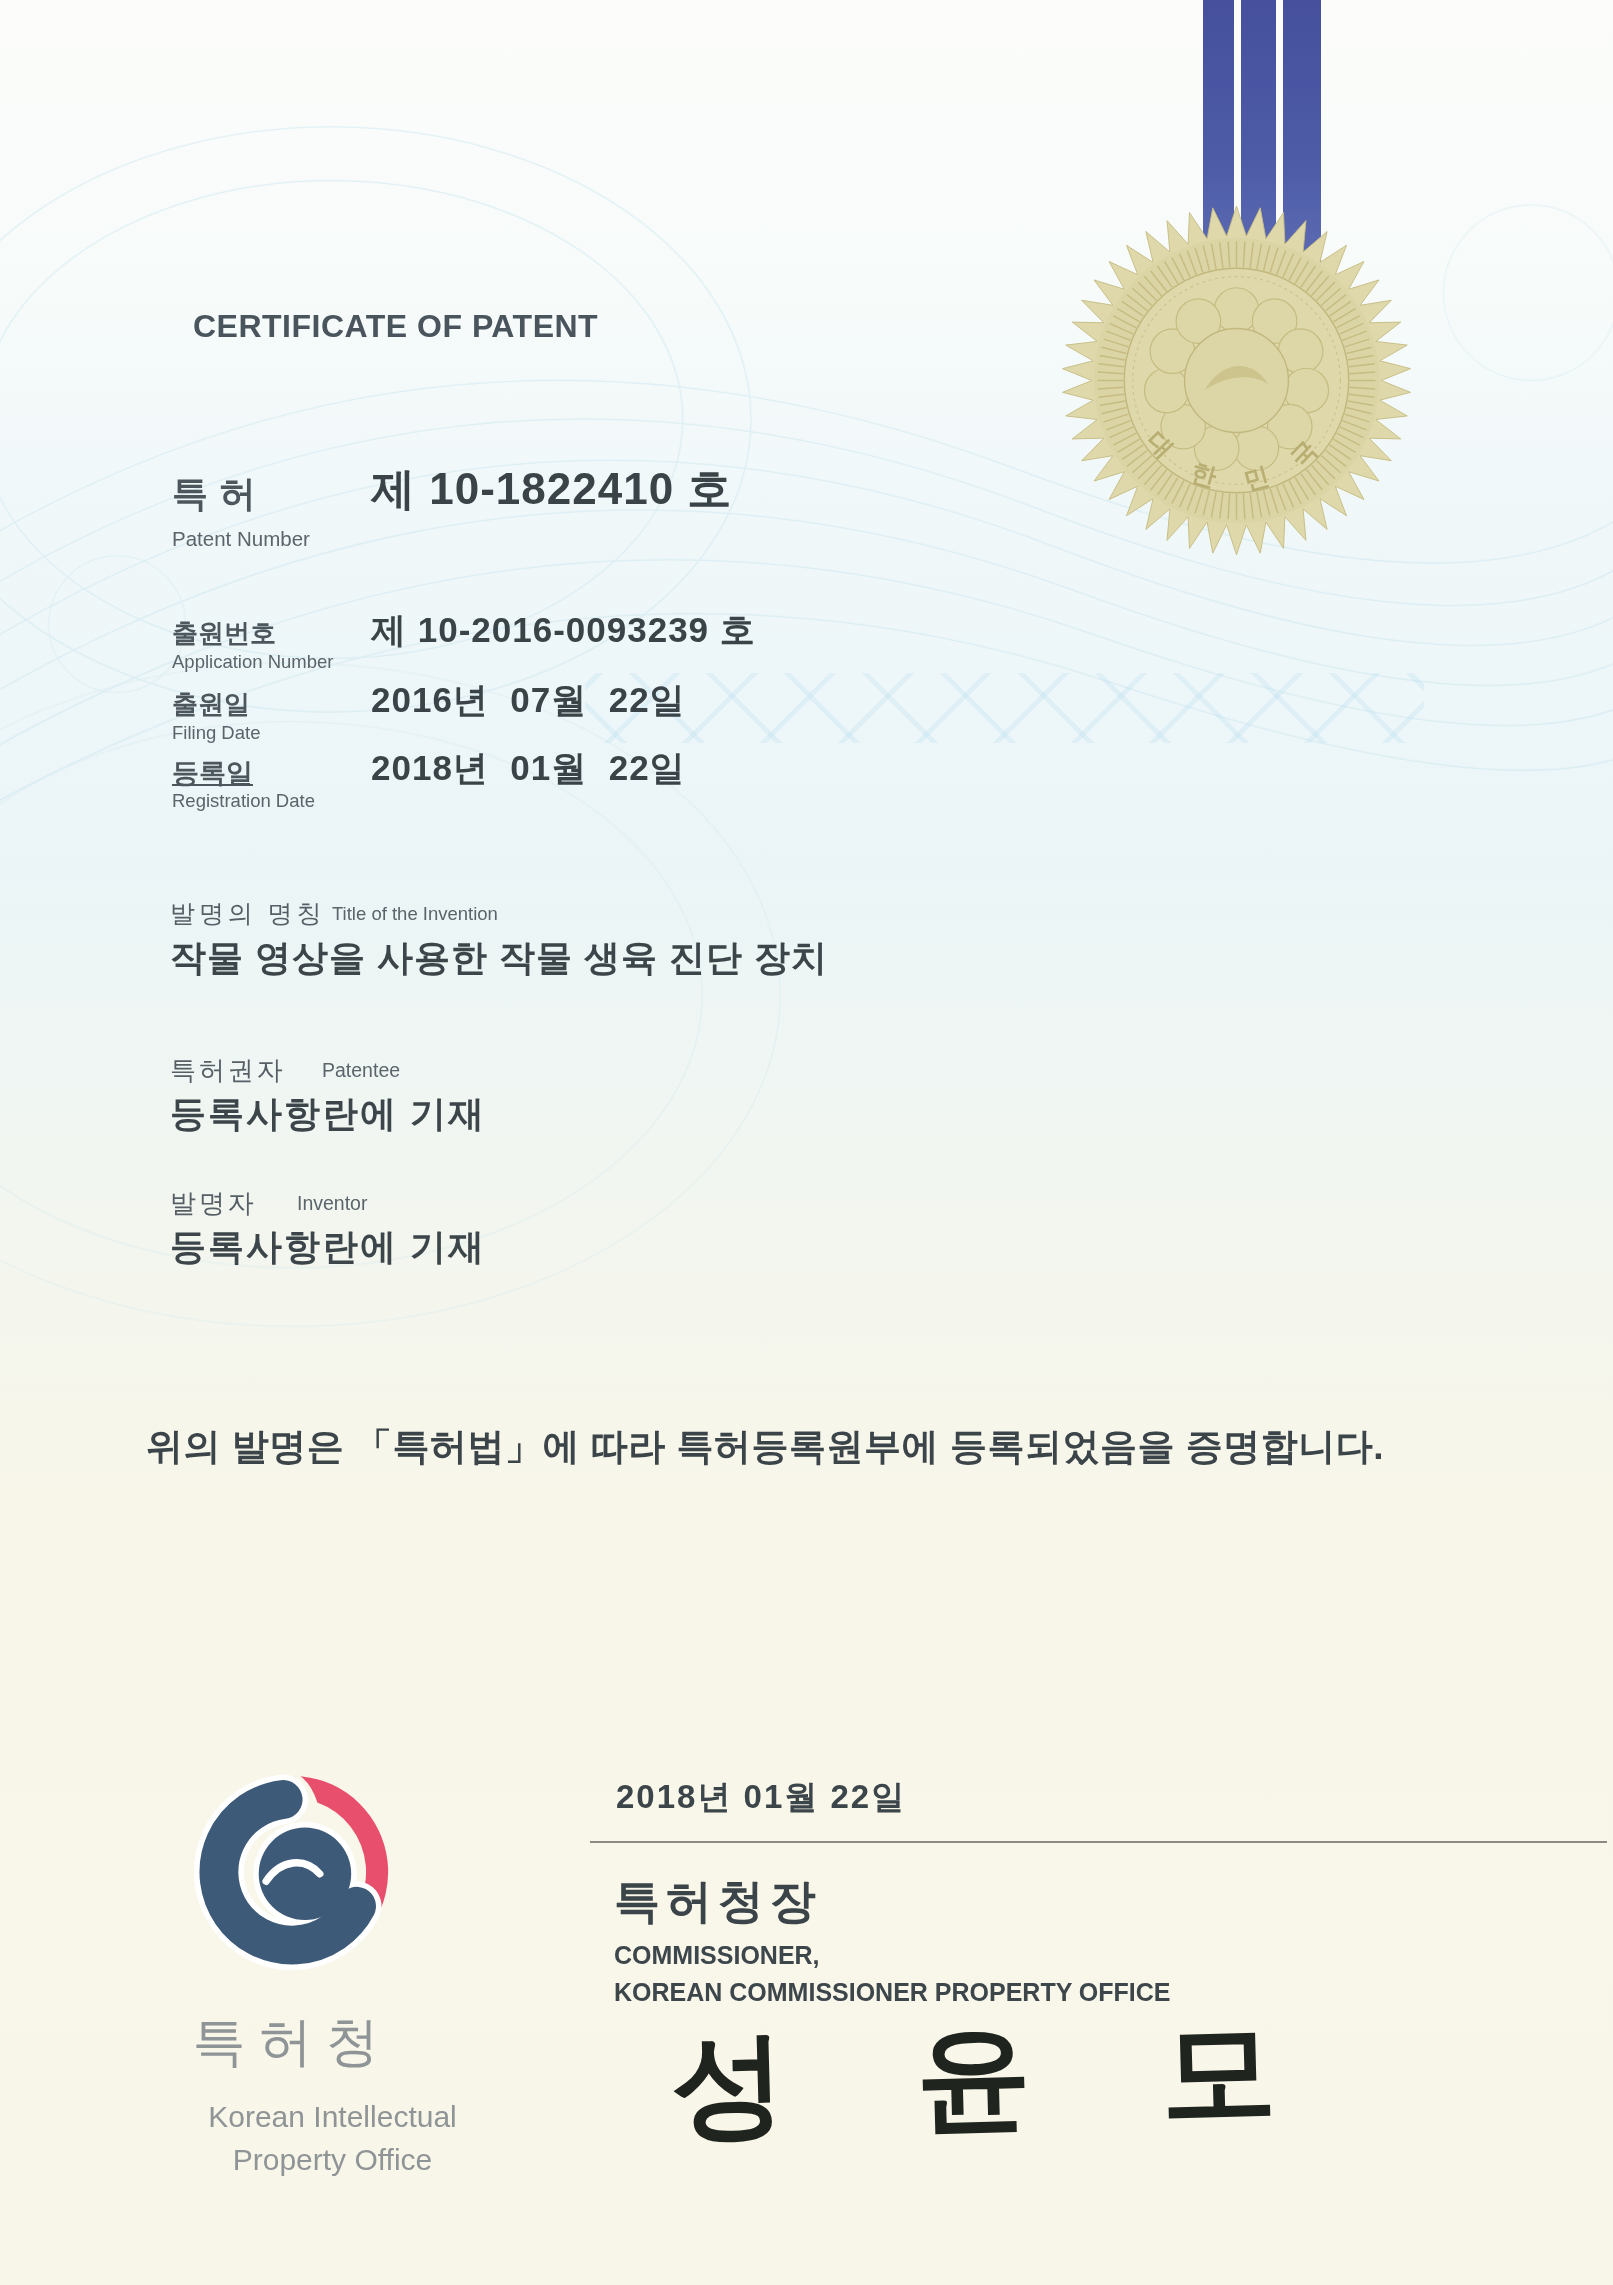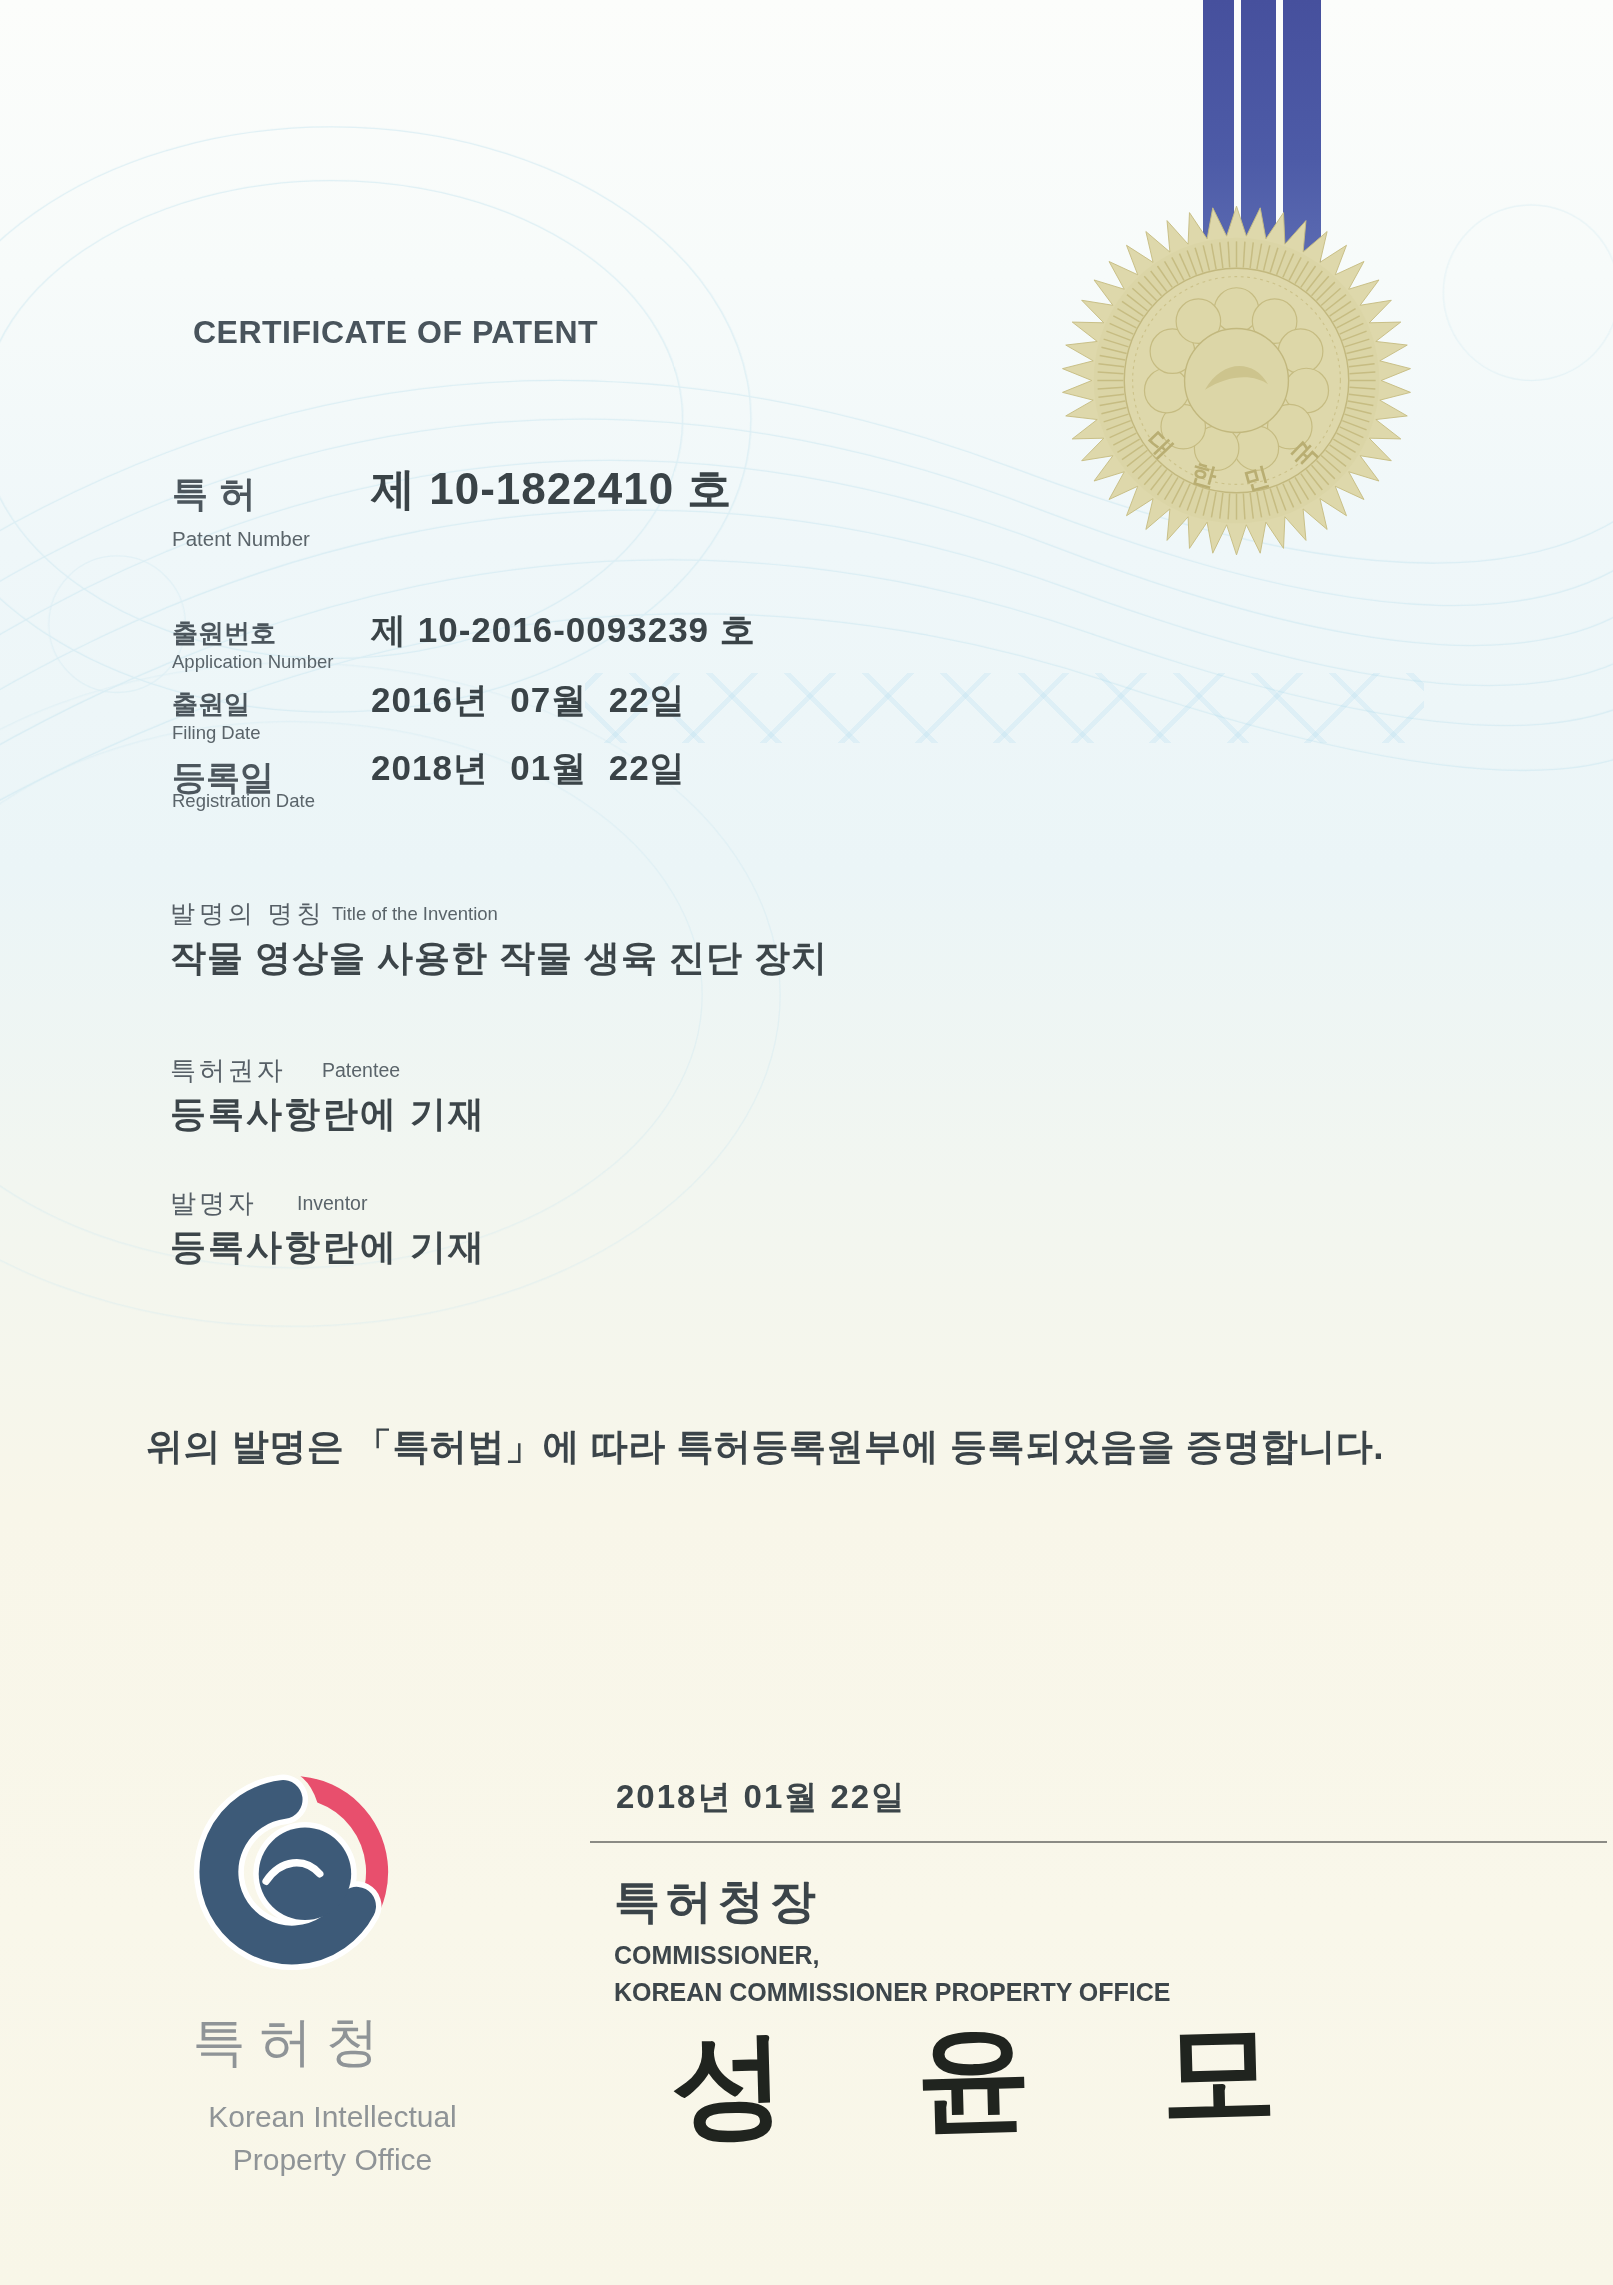--- a/index.html
+++ b/index.html
@@ -18,34 +18,34 @@
       repeating-linear-gradient(-45deg,transparent 0 25px,rgba(150,210,235,.35) 25px 30px,transparent 30px 55px);
   }
   
   .ribbon{left:1203px;top:0;display:flex;}
   .stripe{height:288px;background:linear-gradient(180deg,#46509d 0%,#4d5ba7 55%,#5f6fb5 100%);}
   .s1{width:31px;margin-right:6.8px;}
   .s2{width:35px;margin-right:6.8px;}
   .s3{width:38px;}
   
   .title-ko{left:191px;top:203px;font-size:90px;font-weight:700;color:#46525a;letter-spacing:9.8px;}
-  .title-en{left:193px;top:308px;font-size:32px;font-weight:700;color:#49545c;letter-spacing:0.5px;margin-top:6px;}
+  .title-en{left:193px;top:308px;font-size:32px;font-weight:700;color:#49545c;letter-spacing:0.5px;}
   
   .lab{color:#4c565d;font-weight:700;}
   .sub{color:#5a646a;font-weight:400;}
   .fval{color:#3a4347;font-weight:700;white-space:pre;letter-spacing:1px;}
   .f1-lab{left:172px;top:470px;font-size:36px;letter-spacing:11.7px;}
   .f1-sub{left:172px;top:527px;font-size:20.5px;}
   .f1-val{left:371px;top:460px;font-size:44px;}
   .f2-lab{left:172px;top:616px;font-size:26px;font-weight:600;font-family:Liberation Mono, monospace;}
   .f2-sub{left:172px;top:651px;font-size:18.5px;}
   .f2-val{left:371px;top:607px;font-size:35px;}
   .f3-lab{left:172px;top:687px;font-size:26px;font-weight:600;}
   .f3-sub{left:172px;top:722px;font-size:18.5px;}
-  .f4-lab{left:172px;top:755px;font-size:34px;font-weight:600;}
+  .f4-lab{left:172px;top:755px;font-size:27px;font-weight:600;text-decoration:underline;}
   .f4-sub{left:172px;top:790px;font-size:18.5px;}
   .f3-val{left:371px;top:677px;font-size:35px;}
   .f4-val{left:371px;top:745px;font-size:35px;}
   
   .inv-lab{left:170px;top:897px;font-size:25px;font-weight:500;color:#565f66;letter-spacing:3.9px;}
   .inv-sub{left:332px;top:903px;font-size:18.5px;color:#5a646a;}
   .inv-val{left:170px;top:934px;font-size:36px;font-weight:700;color:#3c4549;letter-spacing:1px;}
   .pat-lab{left:170px;top:1053px;font-size:26px;font-weight:500;color:#565f66;letter-spacing:2.9px;}
   .pat-sub{left:322px;top:1059px;font-size:19.5px;color:#5a646a;}
   .pat-val{left:170px;top:1090px;font-size:36px;font-weight:700;color:#3c4549;letter-spacing:2px;}

